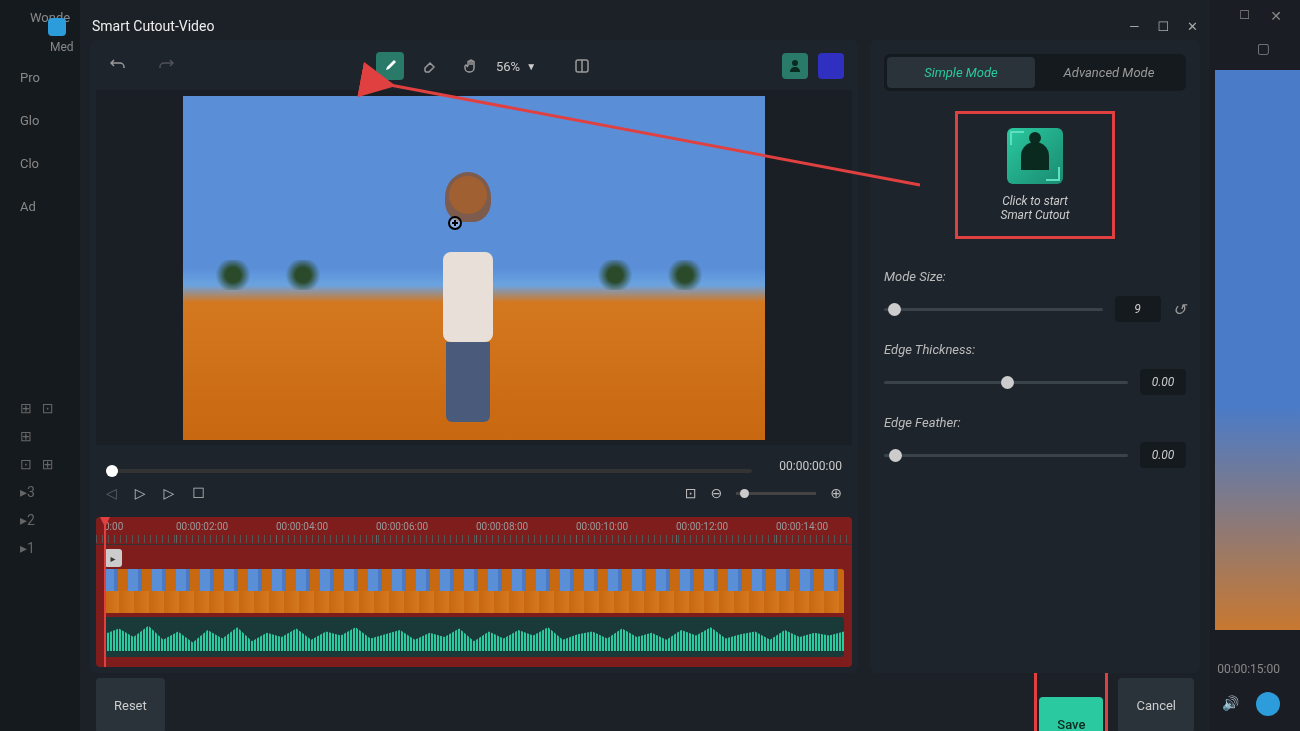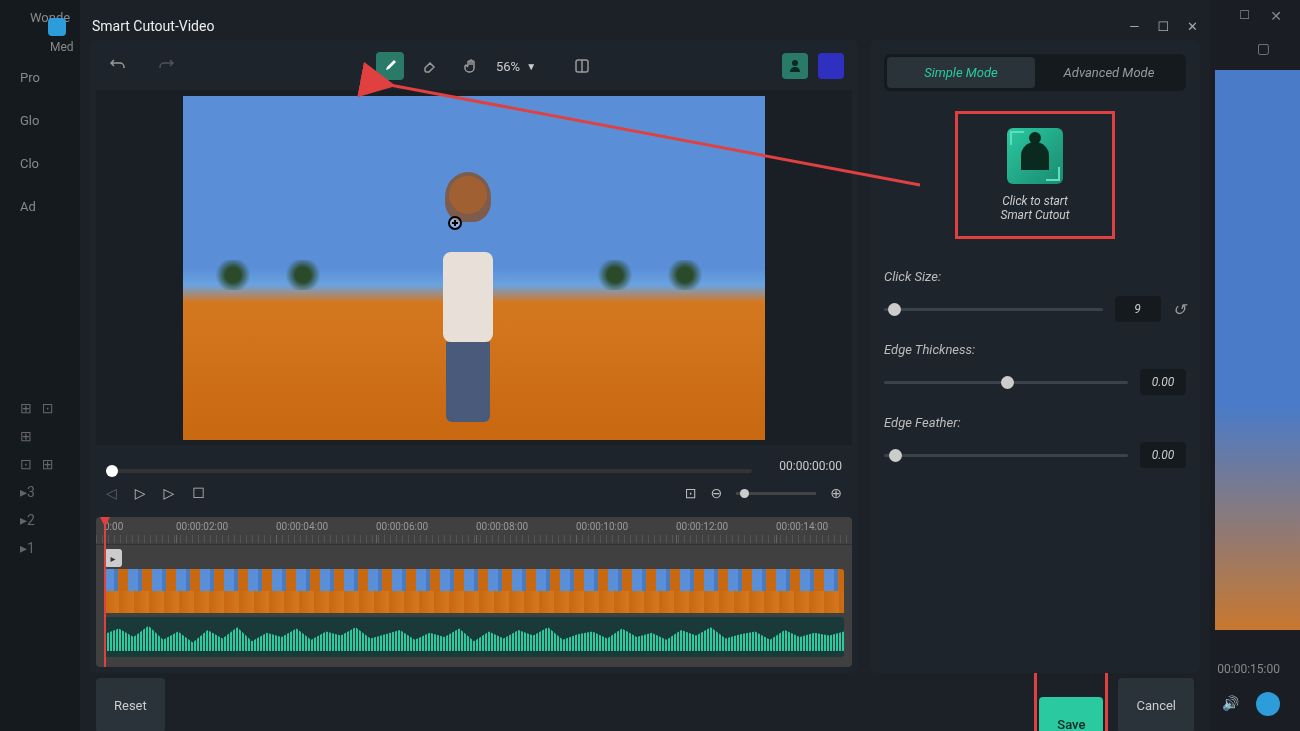--- a/index.html
+++ b/index.html
@@ -63,21 +63,21 @@
 .scrub-thumb{position:absolute;left:0;top:-4px;width:12px;height:12px;background:#fff;border-radius:50%;}
 .timecode{color:#ccc;font-size:12px;min-width:80px;text-align:right;}
 
 .play-controls{height:40px;display:flex;align-items:center;padding:0 10px;}
 .pc-left{display:flex;gap:18px;}
 .pc-right{display:flex;gap:14px;align-items:center;margin-left:auto;}
 .pc-btn{color:#bbb;cursor:pointer;font-size:14px;}
 .zoom-slider{width:80px;height:3px;background:#444;position:relative;}
 .zoom-slider::before{content:"";position:absolute;left:4px;top:-3px;width:9px;height:9px;background:#ccc;border-radius:50%;}
 
-.timeline{height:150px;background:#404040;border-radius:4px;margin-top:4px;position:relative;overflow:hidden;}
+.timeline{height:150px;background:#7f1d1d;border-radius:4px;margin-top:4px;position:relative;overflow:hidden;}
 .tl-ruler{height:28px;display:flex;align-items:flex-start;padding-top:4px;position:relative;border-bottom:1px solid #333;}
 .tl-tick{position:absolute;color:#999;font-size:10px;}
 .tl-tick::after{content:"";position:absolute;left:0;top:14px;width:1px;height:8px;background:#666;}
 .tl-ticks-minor{position:absolute;top:18px;left:0;right:0;height:8px;background:repeating-linear-gradient(90deg,#555 0,#555 1px,transparent 1px,transparent 6px);}
 .tl-playhead{position:absolute;left:8px;top:0;width:2px;height:100%;background:#e04040;z-index:5;}
 .tl-playhead::before{content:"";position:absolute;left:-4px;top:0;width:10px;height:10px;background:#e04040;clip-path:polygon(0 0,100% 0,50% 100%);}
 .tl-btn{position:absolute;left:8px;top:32px;width:18px;height:18px;background:#ccc;border-radius:3px;display:flex;align-items:center;justify-content:center;color:#333;font-size:10px;}
 .tl-video{position:absolute;left:8px;top:52px;right:8px;height:44px;background:repeating-linear-gradient(90deg,#5a8fd8 0,#5a8fd8 10px,#4a7bc0 10px,#4a7bc0 14px,#c86810 14px,#c86810 24px);border-radius:3px;}
 .tl-video::after{content:"";position:absolute;left:0;right:0;top:22px;height:22px;background:repeating-linear-gradient(90deg,#c86810 0,#d47820 15px);}
 .tl-audio{position:absolute;left:8px;top:100px;right:8px;height:40px;background:#1a3a3a;border-radius:3px;overflow:hidden;}
@@ -296,21 +296,21 @@
       </div>
 
       <div class="cutout-box">
         <div class="cutout-icon">
           <div class="cutout-person"></div>
         </div>
         <div class="cutout-label">Click to start Smart Cutout</div>
       </div>
 
       <div class="param">
-        <div class="param-label">Click Size:</div>
+        <div class="param-label">Mode Size:</div>
         <div class="param-row">
           <div class="param-slider">
               <div class="param-thumb" style="left:2%"></div>
             </div>
           <div class="param-value">9</div>
           <span class="param-reset">↺</span>
         </div>
       </div>
 
       <div class="param">

